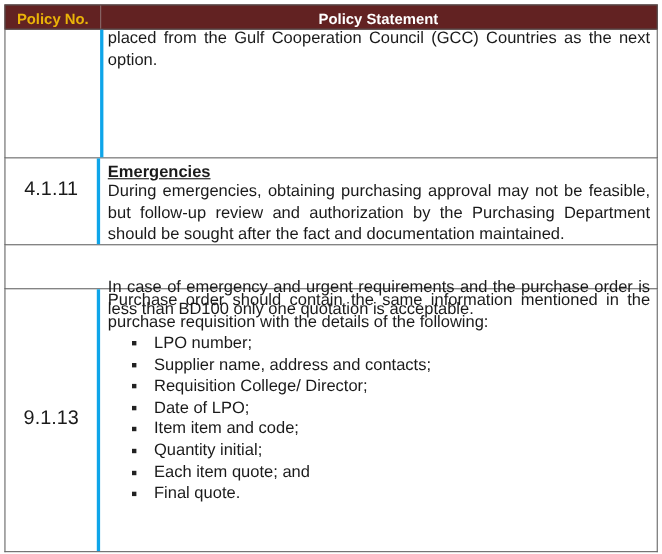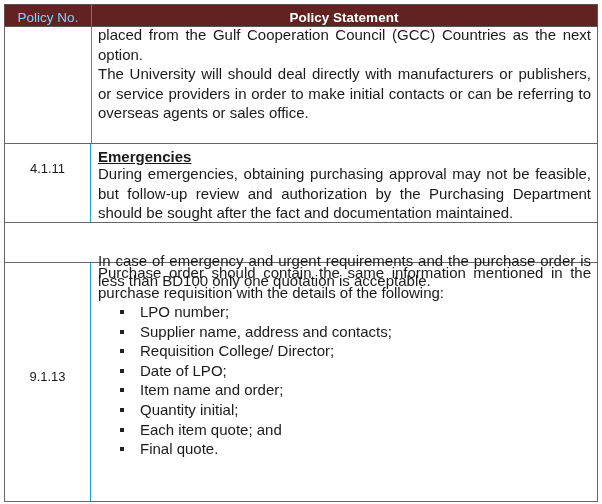--- a/index.html
+++ b/index.html
@@ -2,27 +2,27 @@
 <html><head>
 <meta charset="utf-8">
 <style>
   html, body { margin:0; padding:0; background:#ffffff; }
   body { width:602px; height:504px; overflow:hidden; position:relative;
          font-family:"Liberation Sans", sans-serif; color:#1a1a1a; }
   .table { position:absolute; left:4px; top:4px; width:594px; }
   .hdr { position:absolute; left:0; top:0; width:594px; height:23px; background:#622222;
          border:1px solid #555; box-sizing:border-box; }
   .hdr .c1 { position:absolute; left:0; top:0; width:86px; height:21px; border-right:1px solid #8a6a6a;
-             color:#7dd3fc; font-weight:normal; font-size:13.5px; text-align:center; line-height:26px; }
+             color:#eab308; font-weight:bold; font-size:13.5px; text-align:center; line-height:26px; }
   .hdr .c2 { position:absolute; left:86px; top:0; right:0; height:35px;
              color:#fff; font-weight:bold; font-size:13.5px; text-align:center; line-height:26px; }
   .row { position:absolute; left:0; width:594px; box-sizing:border-box;
          border-left:1px solid #666; border-right:1px solid #666; border-bottom:1px solid #666; }
-  .num { position:absolute; left:0; top:0; bottom:0; width:86px; border-right:1px solid #0ea5e9;
-         display:flex; align-items:center; justify-content:center; font-size:13px; }
+  .num { position:absolute; left:0; top:0; bottom:0; width:86px; border-right:3px solid #0ea5e9;
+         display:flex; align-items:center; justify-content:center; font-size:18px; }
   .stmt { position:absolute; left:93px; right:6px; top:0; font-size:15px; line-height:19.5px;
           text-align:justify; }
   .stmt p { margin:0; }
   .heading { font-weight:bold; text-decoration:underline; line-height:14px; }
   ul.b { list-style:none; margin:0; padding:0 0 0 22px; }
   ul.b li { position:relative; padding-left:20px; line-height:19.6px; }
   ul.b li::before { content:""; position:absolute; left:0; top:8px; width:4px; height:4px; background:#222; }
 </style>
 </head>
 <body>
@@ -30,21 +30,20 @@
 <div class="table">
   <div class="hdr">
     <div class="c1">Policy No.</div>
     <div class="c2">Policy Statement</div>
   </div>
 
   <div class="row" style="top:23px;height:117px;">
     <div class="num"></div>
     <div class="stmt" style="top:-2px;">
       <p>placed from the Gulf Cooperation Council (GCC) Countries as the next option.</p>
-      <p>The University will should deal directly with manufacturers or publishers, or service providers in order to make initial contacts or can be referring to overseas agents or sales office.</p>
     </div>
   </div>
 
   <div class="row" style="top:140px;height:79px;">
     <div class="num" style="align-items:flex-start;padding-top:17px;box-sizing:border-box;">4.1.11</div>
     <div class="stmt" style="top:6px;">
       <p class="heading">Emergencies</p>
       <p>During emergencies, obtaining purchasing approval may not be feasible, but follow-up review and authorization by the Purchasing Department should be sought after the fact and documentation maintained.</p>
     </div>
   </div>
@@ -57,20 +56,20 @@
 
   <div class="row" style="top:259px;height:239px;">
     <div class="num" style="align-items:flex-start;padding-top:106px;box-sizing:border-box;">9.1.13</div>
     <div class="stmt" style="top:0px;">
       <p>Purchase order should contain the same information mentioned in the purchase requisition with the details of the following:</p>
       <ul class="b">
         <li>LPO number;</li>
         <li>Supplier name, address and contacts;</li>
         <li>Requisition College/ Director;</li>
         <li>Date of LPO;</li>
-        <li>Item name and order;</li>
+        <li>Item item and code;</li>
         <li>Quantity initial;</li>
         <li>Each item quote; and</li>
         <li>Final quote.</li>
       </ul>
     </div>
   </div>
 </div>
 
 </body></html>

